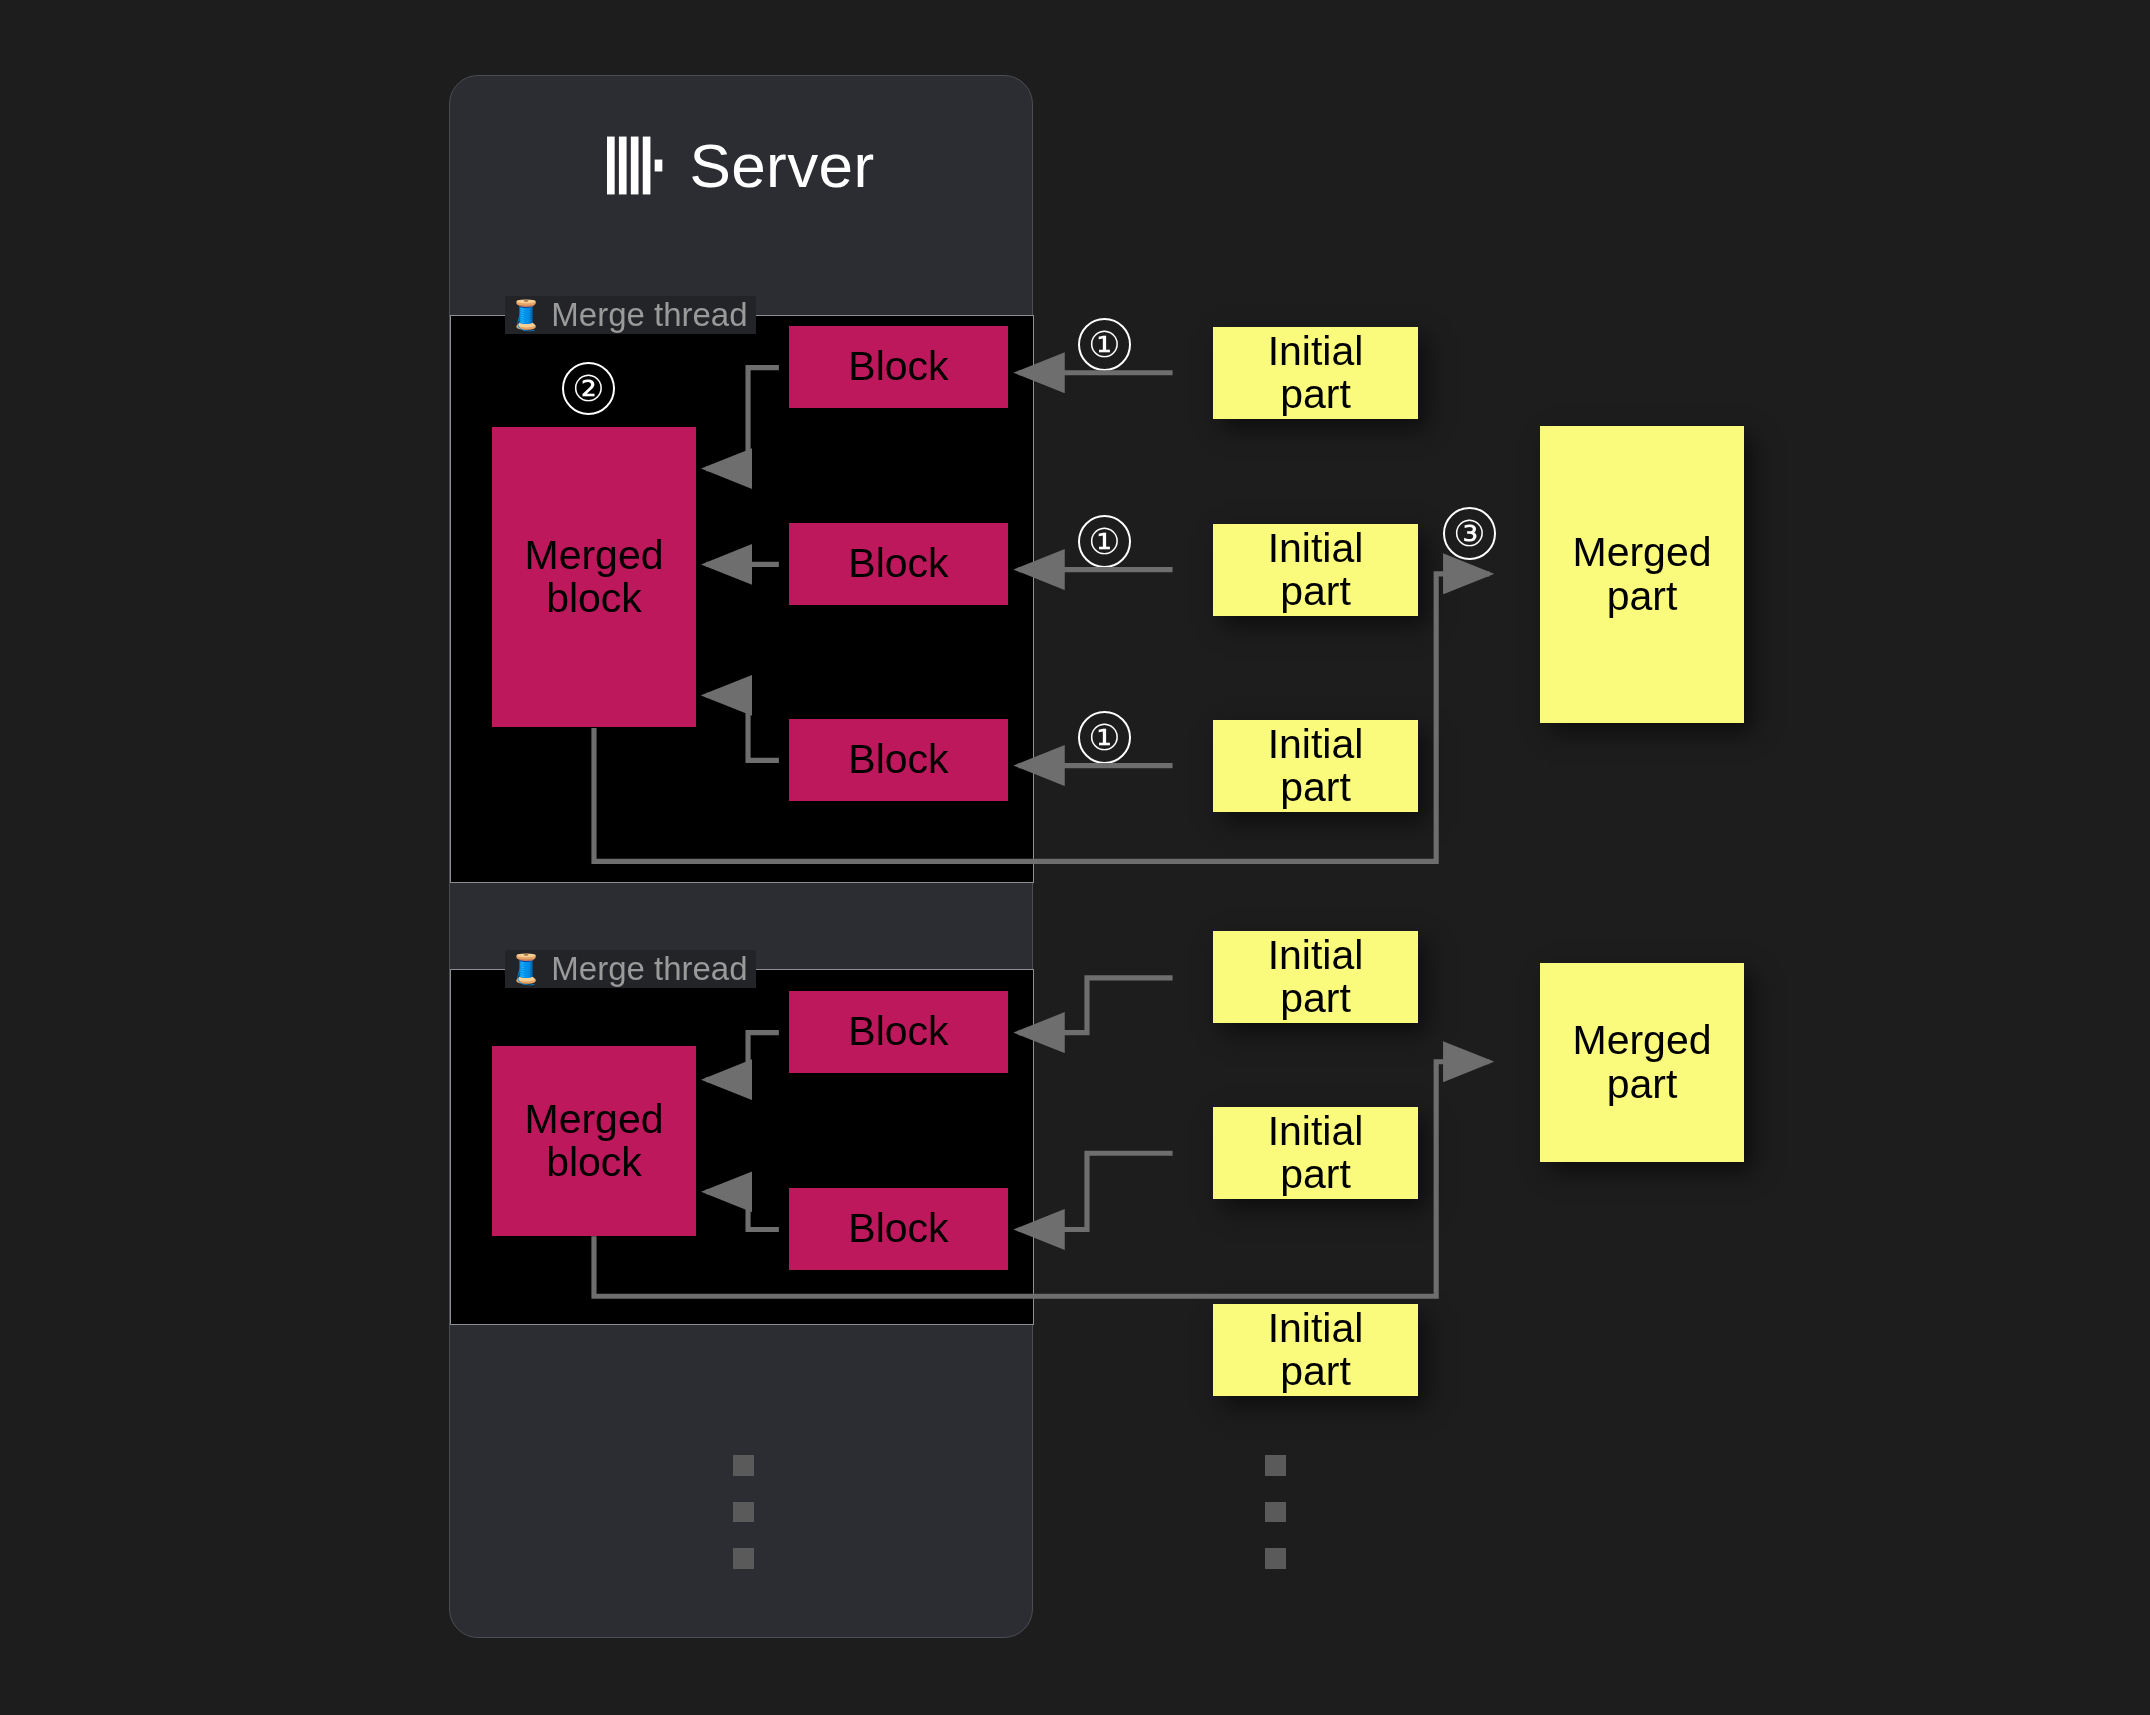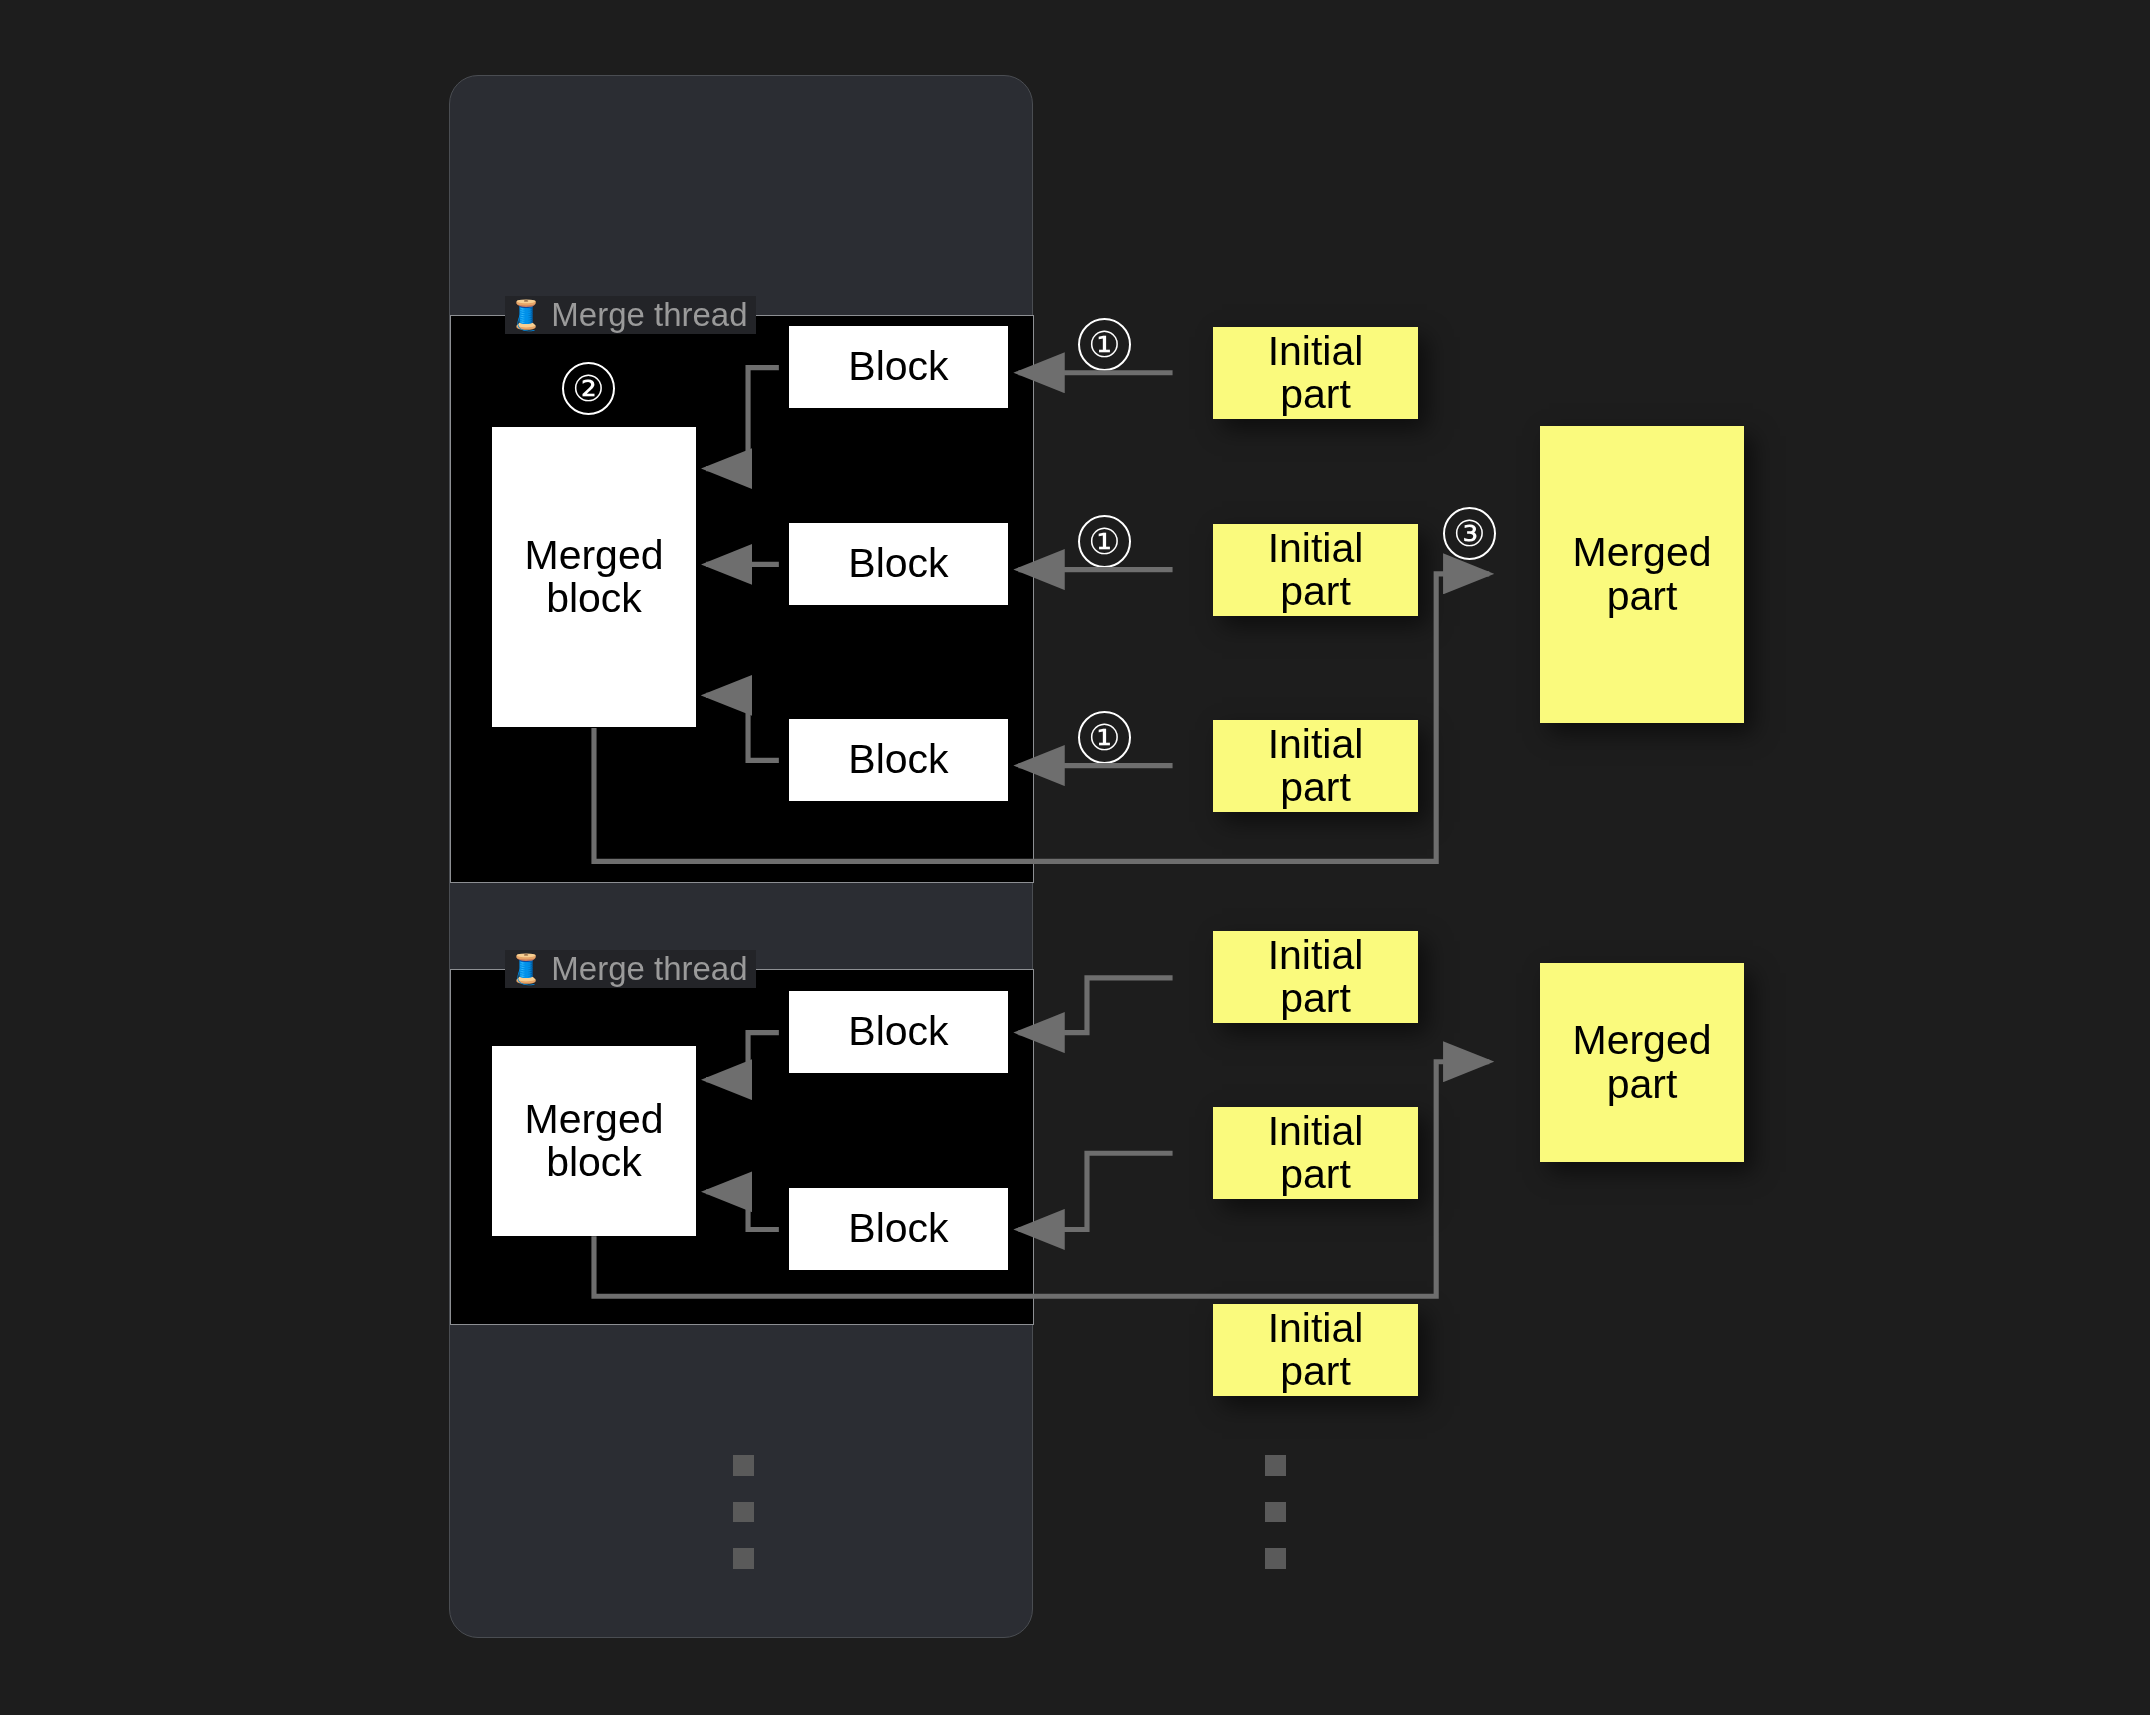--- a/index.html
+++ b/index.html
@@ -79,21 +79,21 @@
     box-sizing: border-box;
     display: flex;
     align-items: center;
     justify-content: center;
     text-align: center;
     color: #000000;
     font-size: 41px;
     line-height: 1.06;
     white-space: pre-line;
   }
-  .box.blue  { background: #ffffff; }
+  .box.blue  { background: #be185d; }
   .box.yellow{
     background: #FAFA7D;
     box-shadow: 8.6px 10.3px 22px rgba(0,0,0,0.55);
     margin-left: 40px;
   }
 
   
   .step {
     position: absolute;
     width: 53px;
@@ -130,20 +130,30 @@
     pointer-events: none;
   }
 </style>
 </head>
 <body>
 
 <div id="stage">
 
   <div id="server-card"></div>
 
+  <div id="server-title">
+    <svg id="ch-logo" width="63" height="63" viewBox="0 0 74 74">
+      <rect x="0" y="3" width="9" height="68" fill="#ffffff"></rect>
+      <rect x="14" y="3" width="9" height="68" fill="#ffffff"></rect>
+      <rect x="28" y="3" width="9" height="68" fill="#ffffff"></rect>
+      <rect x="42" y="3" width="9" height="68" fill="#ffffff"></rect>
+      <rect x="56" y="30" width="9" height="14" fill="#ffffff"></rect>
+    </svg>
+    <span>Server</span>
+  </div>
 
   <div id="thread-panel-1" class="thread-panel"></div>
   <div id="thread-panel-2" class="thread-panel"></div>
 
   <div id="thread-label-1" class="thread-label">
     <span class="spool-icon">🧵</span>
     <span>Merge thread</span>
   </div>
   <div id="thread-label-2" class="thread-label">
     <span class="spool-icon">🧵</span>

